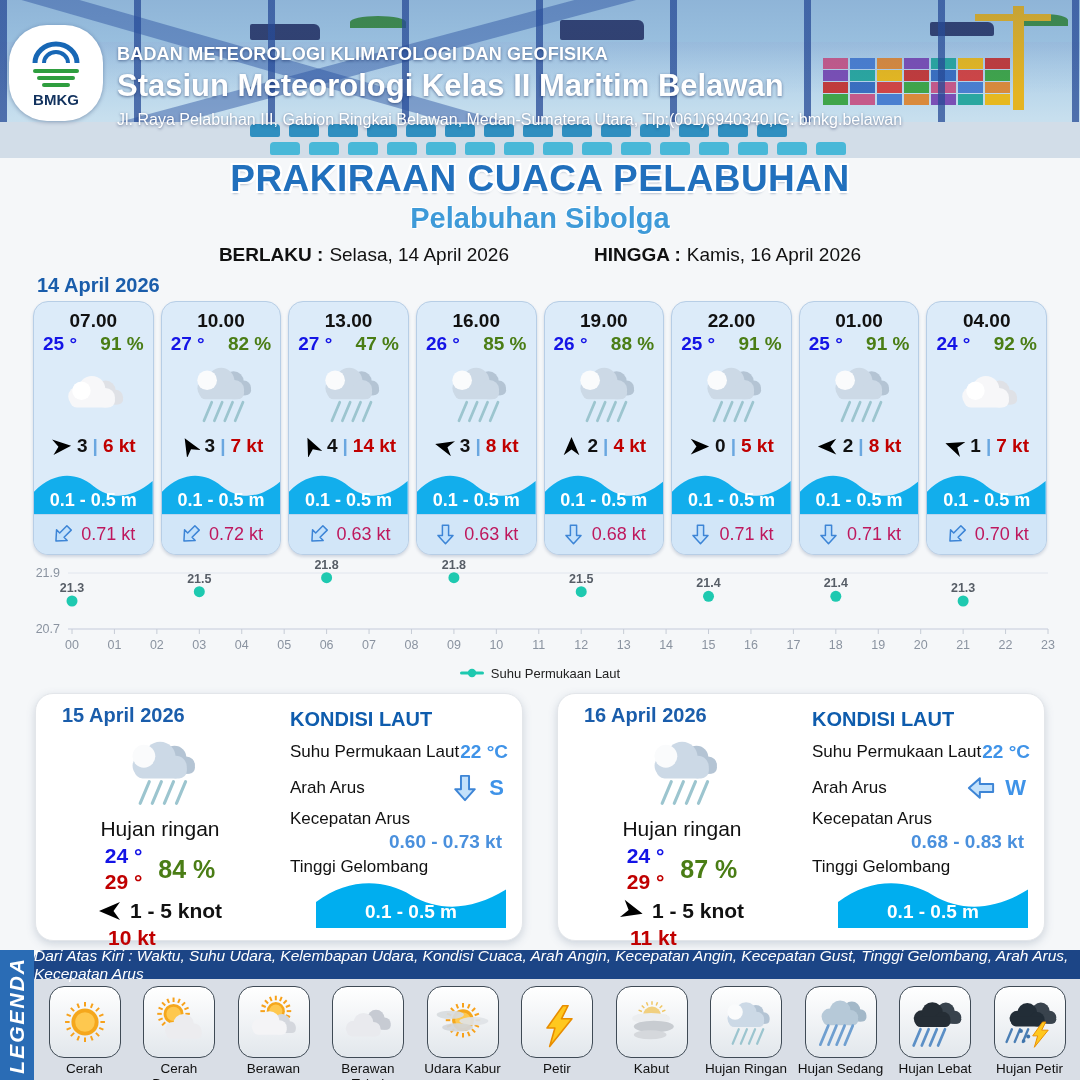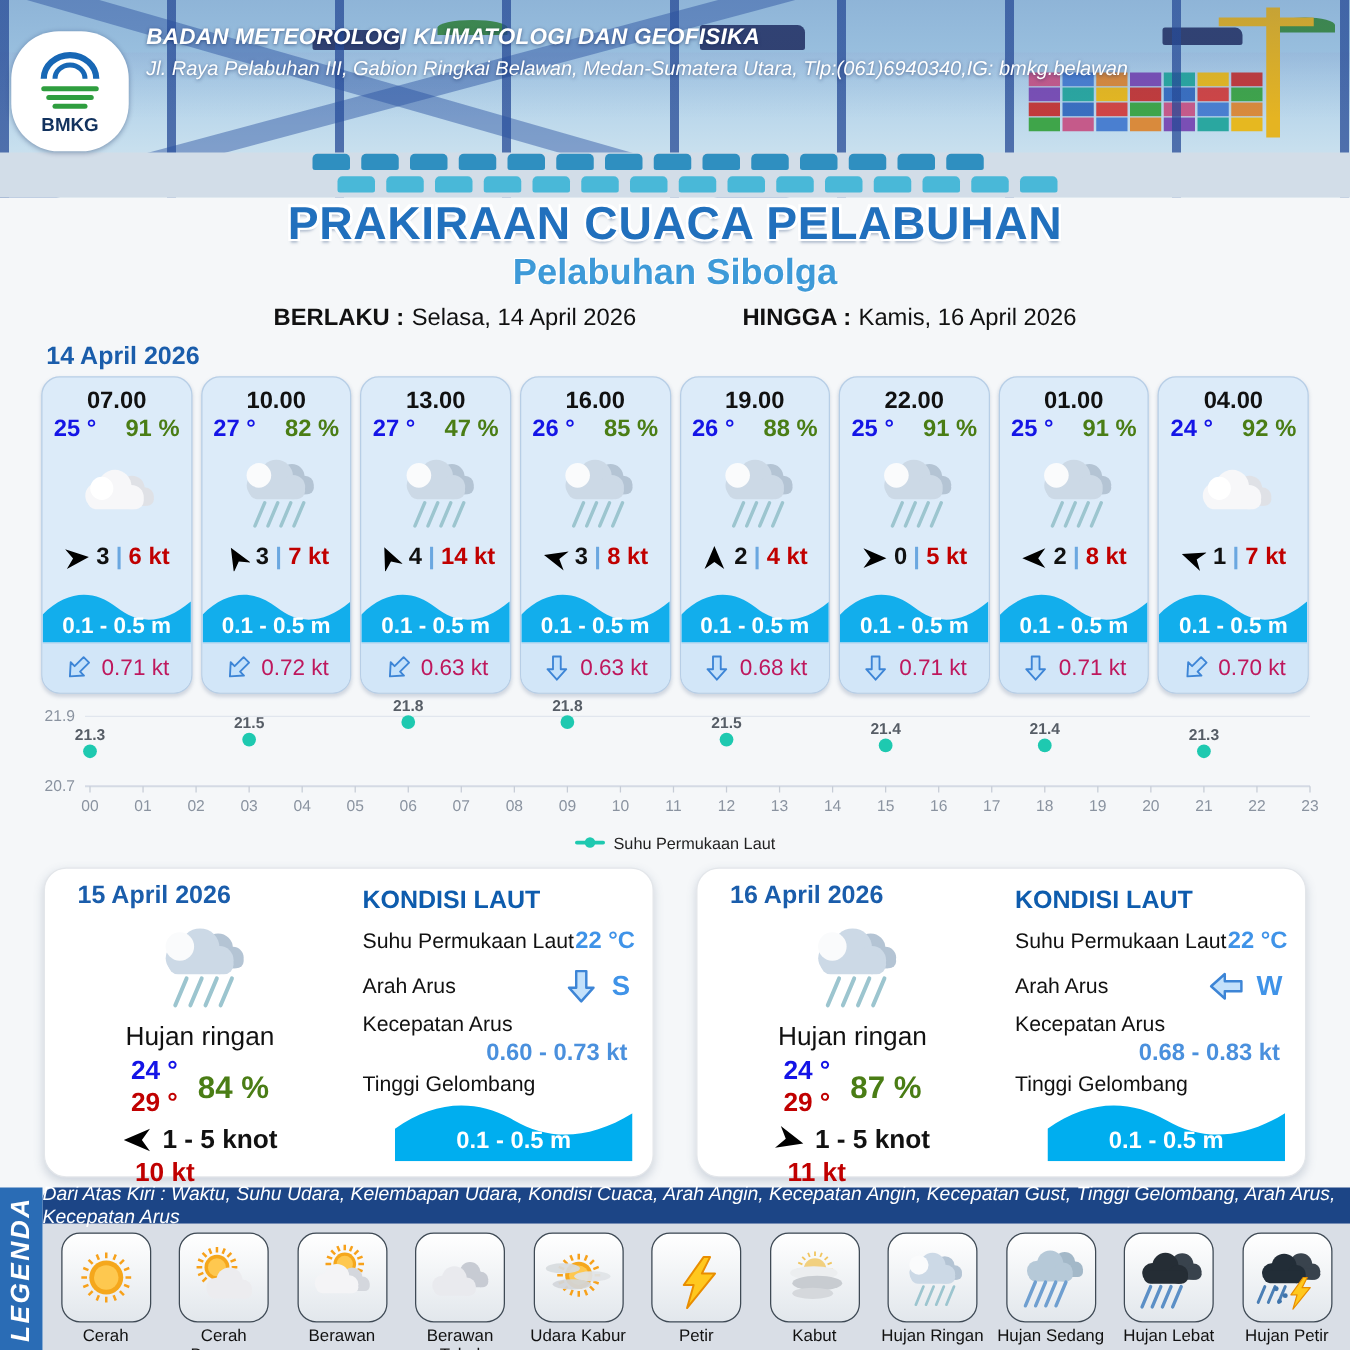--- a/index.html
+++ b/index.html
@@ -17,21 +17,21 @@
   .b-floor{position:absolute;left:0;right:0;bottom:0;height:36px;background:#d2dde8;}
   .chair-row{position:absolute;height:13px;}
   .chair{display:inline-block;width:30px;height:13px;border-radius:4px 4px 2px 2px;margin-right:9px;}
   .b-crane{position:absolute;right:56px;top:6px;width:11px;height:104px;background:#e5b422;}
   .b-crane::after{content:"";position:absolute;left:-38px;top:8px;width:76px;height:7px;background:#e5b422;}
   .b-cont{position:absolute;width:25px;height:11px;}
   .b-ship{position:absolute;background:#31406e;border-radius:2px 6px 2px 2px;}
   .b-overlay{position:absolute;inset:0;background:linear-gradient(180deg,rgba(46,78,150,.18),rgba(46,78,150,0) 60%);}
   .logo{position:absolute;left:9px;top:25px;width:94px;height:96px;background:#fff;border-radius:38px;
         box-shadow:0 1px 4px rgba(0,30,80,.35);display:flex;align-items:center;justify-content:center;}
-  .b-text{position:absolute;left:117px;top:19px;color:#fff;text-shadow:0 1px 3px rgba(10,30,80,.55);font-style:italic;}
+  .b-text{position:absolute;left:117px;top:44px;color:#fff;text-shadow:0 1px 3px rgba(10,30,80,.55);}
   .b-agency{font-size:18px;font-weight:bold;letter-spacing:.2px;}
   .b-station{font-size:31px;font-weight:bold;margin-top:3px;}
   .b-address{font-size:16px;margin-top:7px;}
   
   .title-main{text-align:center;font-size:37px;font-weight:bold;letter-spacing:.5px;color:#2170bd;
     text-shadow:-2px -2px 0 #fff,2px -2px 0 #fff,-2px 2px 0 #fff,2px 2px 0 #fff,0 3px 2px rgba(120,140,170,.5);}
   .title-port{text-align:center;font-size:29px;font-weight:bold;color:#3e9ad8;margin-top:2px;
     text-shadow:-1px -1px 0 #fff,1px 1px 0 #fff;}
   .validity{display:flex;justify-content:center;gap:85px;margin-top:9px;font-size:19px;}
   .validity b{font-weight:bold;}
@@ -149,20 +149,21 @@
         <path d="M18,30 a21,19 0 0 1 42,0" fill="none" stroke="#1767b5" stroke-width="5"></path>
         <path d="M27,30 a12,11 0 0 1 24,0" fill="none" stroke="#1767b5" stroke-width="4"></path>
         <rect x="16" y="36" width="46" height="4" rx="2" fill="#2f9e3f"></rect>
         <rect x="20" y="43" width="38" height="4" rx="2" fill="#2f9e3f"></rect>
         <rect x="25" y="50" width="28" height="4" rx="2" fill="#2f9e3f"></rect>
         <text x="39" y="72" text-anchor="middle" font-family="Liberation Sans, sans-serif" font-size="15" font-weight="bold" fill="#12325e">BMKG</text>
       </svg>
     </div>
     <div class="b-text">
       <div class="b-agency">BADAN METEOROLOGI KLIMATOLOGI DAN GEOFISIKA</div>
+      <div class="b-station">Stasiun Meteorologi Kelas II Maritim Belawan</div>
       <div class="b-address">Jl. Raya Pelabuhan III, Gabion Ringkai Belawan, Medan-Sumatera Utara, Tlp:(061)6940340,IG: bmkg.belawan</div>
     </div>
   </div>
 
   <div class="title-main">PRAKIRAAN CUACA PELABUHAN</div>
   <div class="title-port">Pelabuhan Sibolga</div>
   <div class="validity">
     <div><b>BERLAKU :</b><span class="v">Selasa, 14 April 2026</span></div>
     <div><b>HINGGA :</b><span class="v">Kamis, 16 April 2026</span></div>
   </div>

